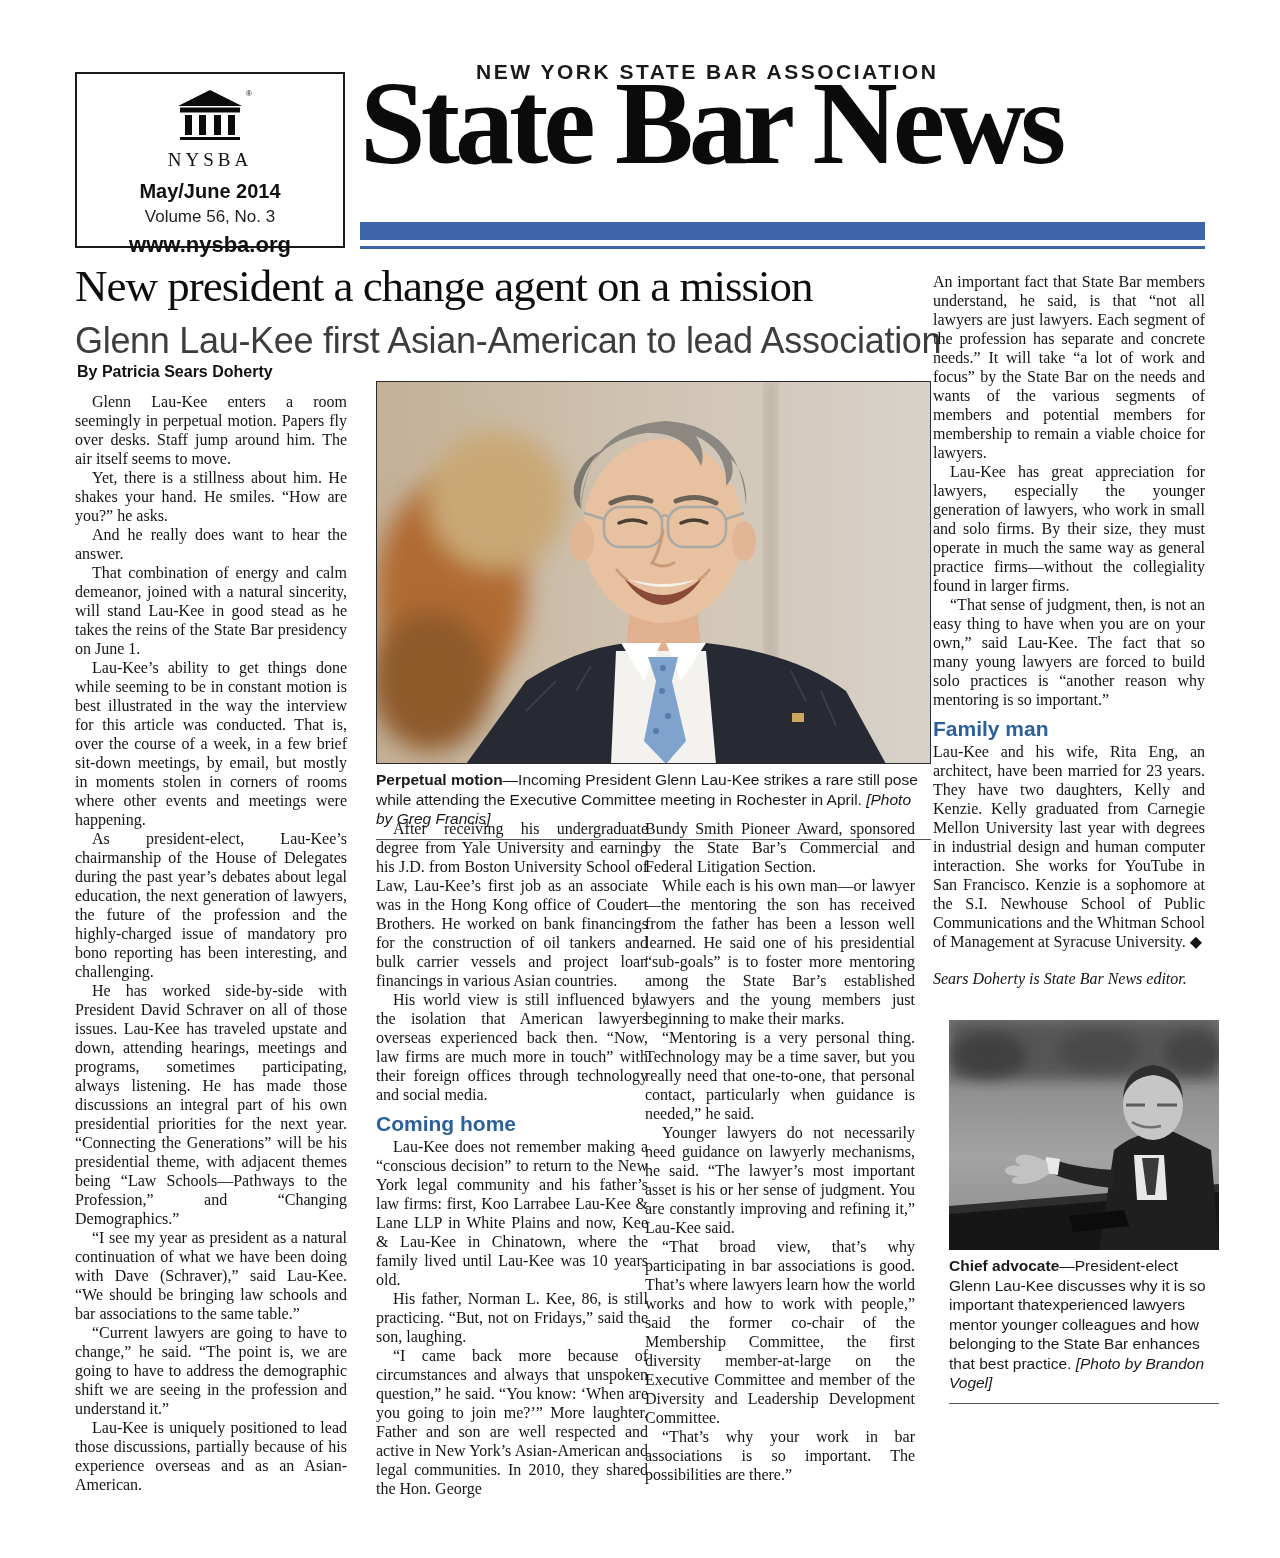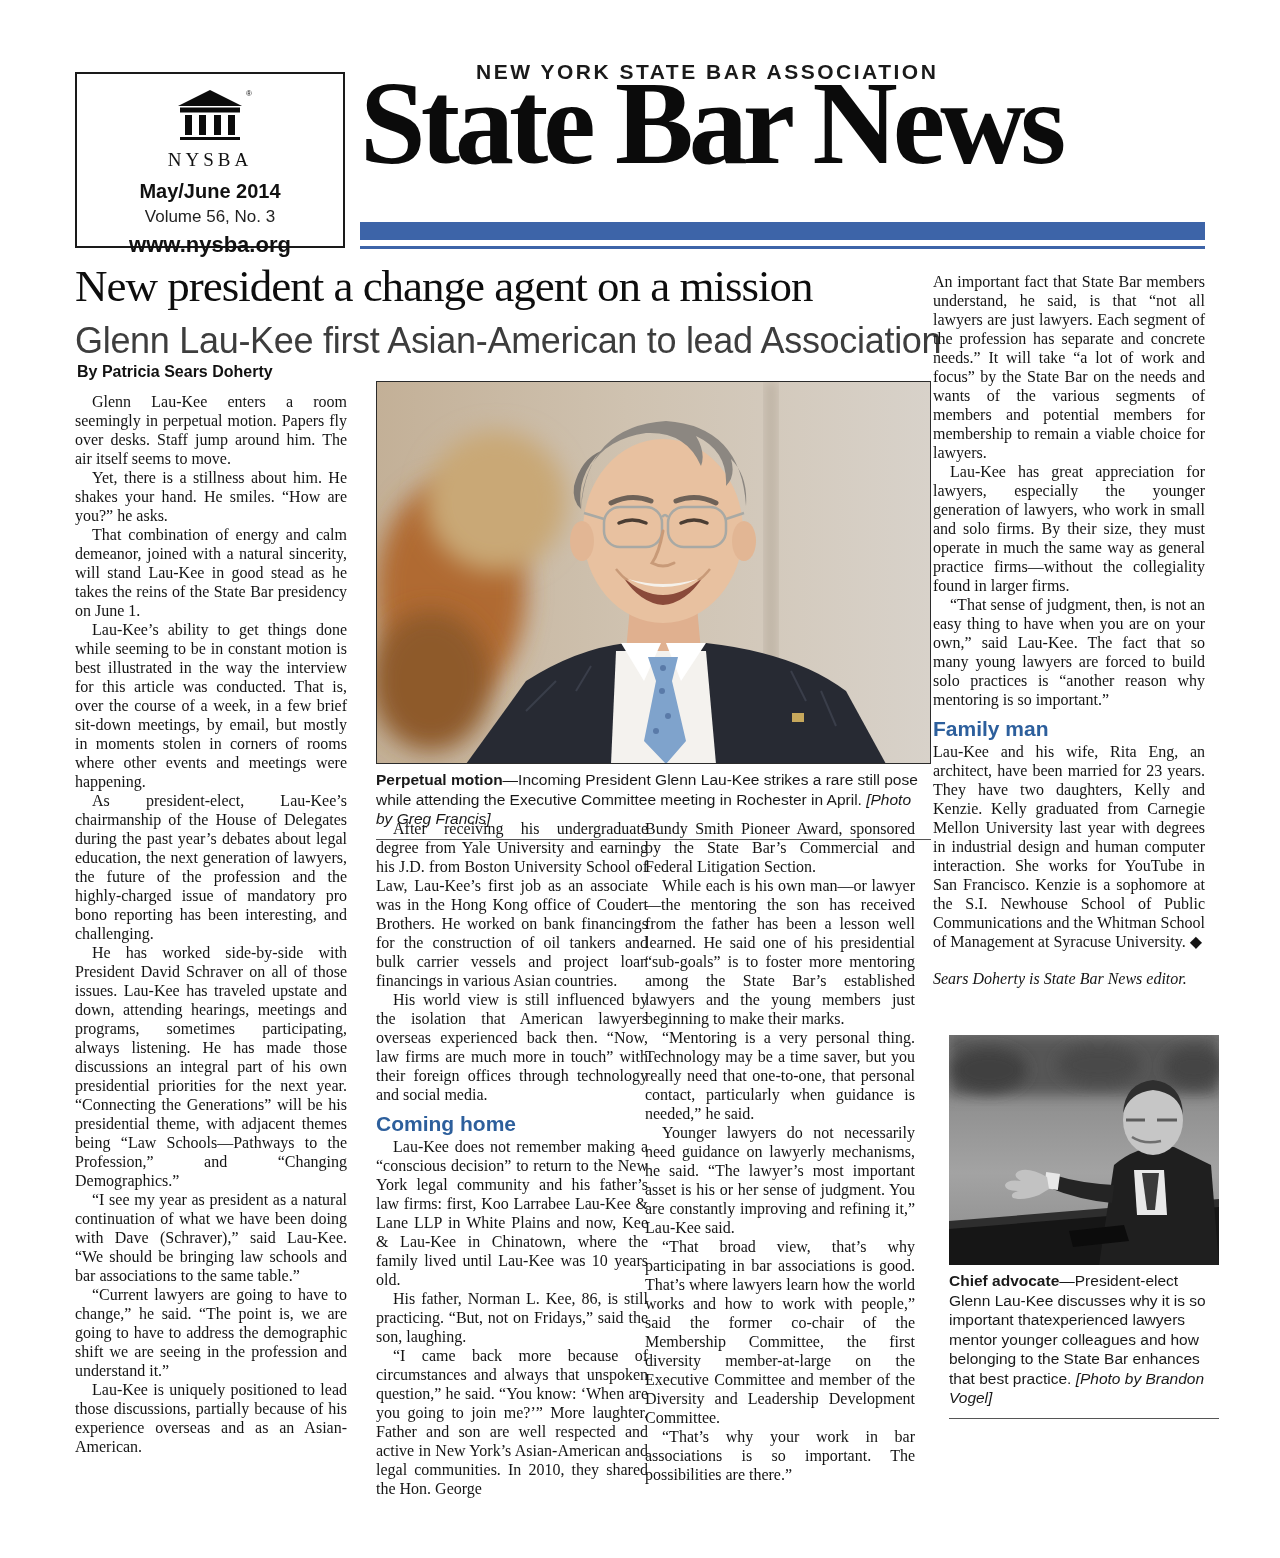--- a/index.html
+++ b/index.html
@@ -33,21 +33,21 @@
   .col3{left:645px;top:819px;width:270px;}
   .col4{left:933px;top:272px;width:272px;}
   .continued > p:first-child, .continued > div > p:first-child{text-indent:0;}
   .section-head{font-family:"Liberation Sans",sans-serif;font-size:21px;font-weight:700;color:#2d5f9c;margin:10px 0 4px 0;text-align:left;text-indent:0;}
   .editor-note{font-style:italic;margin-top:18px;text-align:left;}
 
   
   figure{margin:0;padding:16px;}
   .photo1{position:absolute;left:360px;top:365px;width:555px;}
   .photo1 svg{display:block;}
-  .photo2{margin-top:31px;width:270px;}
+  .photo2{margin-top:16px;width:270px;}
   .photo2 svg{display:block;}
   .caption{font-family:"Liberation Sans",sans-serif;font-size:15.5px;line-height:19.5px;color:#191919;text-align:left;margin-top:6px;}
   .caption .lead{font-weight:700;}
   .caption .credit{font-style:italic;}
   .caption-rule{border-bottom:1.5px solid #555;padding-bottom:10px;}
 </style>
 </head>
 <body>
 
 <div class="page">
@@ -78,20 +78,21 @@
   <div class="blue-bar"></div>
   <div class="blue-line"></div>
 
   <h1 class="headline">New president a change agent on a mission</h1>
   <h2 class="subheadline">Glenn Lau-Kee first Asian-American to lead Association</h2>
   <div class="byline">By Patricia Sears Doherty</div>
 
   <div class="col col1">
       <p>Glenn Lau-Kee enters a room seemingly in perpetual motion. Papers fly over desks. Staff jump around him. The air itself seems to move.</p>
       <p>Yet, there is a stillness about him. He shakes your hand. He smiles. “How are you?” he asks.</p>
+      <p>And he really does want to hear the answer.</p>
       <p>That combination of energy and calm demeanor, joined with a natural sincerity, will stand Lau-Kee in good stead as he takes the reins of the State Bar presidency on June 1.</p>
       <p>Lau-Kee’s ability to get things done while seeming to be in constant motion is best illustrated in the way the interview for this article was conducted. That is, over the course of a week, in a few brief sit-down meetings, by email, but mostly in moments stolen in corners of rooms where other events and meetings were happening.</p>
       <p>As president-elect, Lau-Kee’s chairmanship of the House of Delegates during the past year’s debates about legal education, the next generation of lawyers, the future of the profession and the highly-charged issue of mandatory pro bono reporting has been interesting, and challenging.</p>
       <p>He has worked side-by-side with President David Schraver on all of those issues. Lau-Kee has traveled upstate and down, attending hearings, meetings and programs, sometimes participating, always listening. He has made those discussions an integral part of his own presidential priorities for the next year. “Connecting the Generations” will be his presidential theme, with adjacent themes being “Law Schools—Pathways to the Profession,” and “Changing Demographics.”</p>
       <p>“I see my year as president as a natural continuation of what we have been doing with Dave (Schraver),” said Lau-Kee. “We should be bringing law schools and bar associations to the same table.”</p>
       <p>“Current lawyers are going to have to change,” he said. “The point is, we are going to have to address the demographic shift we are seeing in the profession and understand it.”</p>
       <p>Lau-Kee is uniquely positioned to lead those discussions, partially because of his experience overseas and as an Asian-American.</p>
     </div>
 
   <figure class="photo1">

